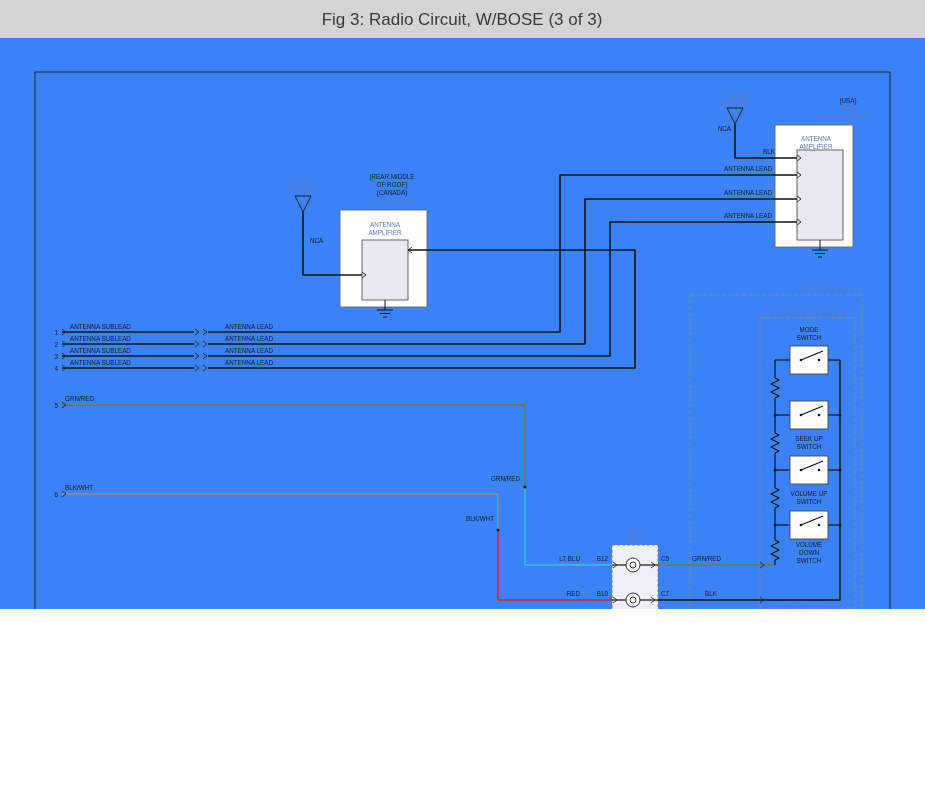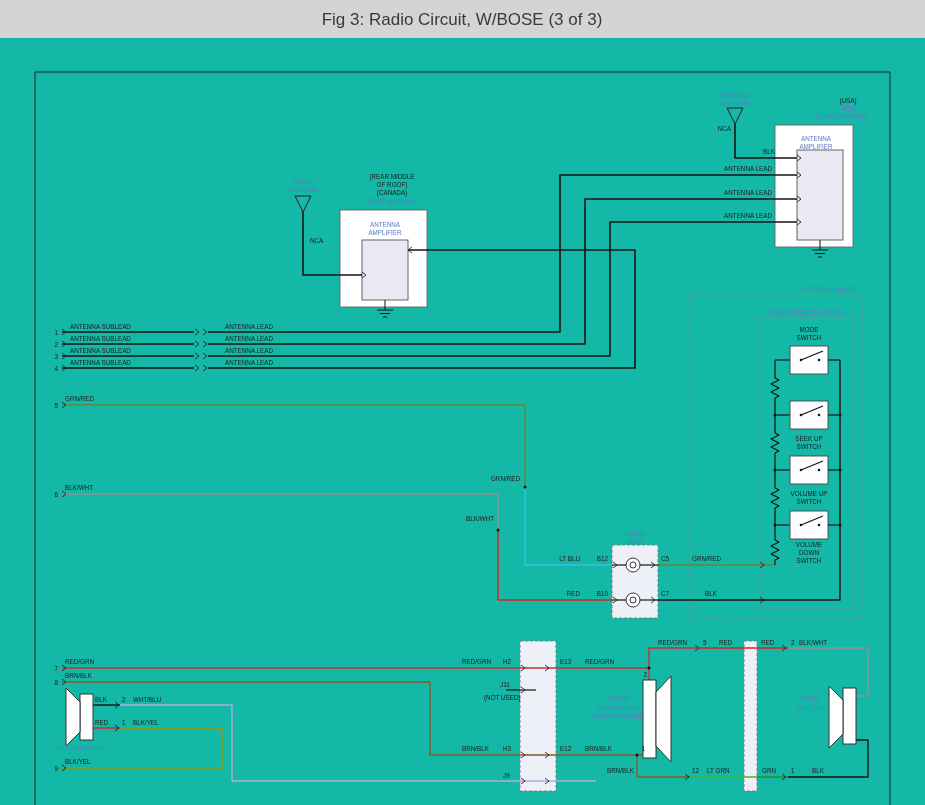--- a/index.html
+++ b/index.html
@@ -1,16 +1,16 @@
 <!DOCTYPE html>
 <html><head>
 <meta charset="utf-8">
 <style>
   html,body { margin:0; padding:0; background:#ffffff; }
-  #stage { position:relative; width:925px; height:805px; background:#14b8a6; overflow:hidden; }
+  #stage { position:relative; width:925px; height:609px; background:#3b82f6; overflow:hidden; }
   svg { display:block; }
   .hdr  { font-family:"Liberation Sans",sans-serif; font-size:17px; fill:#3a3a3a; }
   .lbl  { font-family:"Liberation Sans",sans-serif; font-size:6.3px; fill:#1c1c1c; }
   .blu  { font-family:"Liberation Sans",sans-serif; font-size:6.3px; fill:#5b7cc0; }
   .num  { font-family:"Liberation Sans",sans-serif; font-size:6.3px; fill:#1c1c1c; }
   .wire { fill:none; stroke-width:1.4; stroke-linejoin:round; }
   .thick{ fill:none; stroke:#141414; stroke-width:1.6; stroke-linejoin:round; }
   .blkln{ fill:none; stroke:#141414; stroke-width:1.2; stroke-linejoin:round; }
   .box  { fill:#ffffff; stroke:#666; stroke-width:0.9; }
   .inner{ fill:#e9e9f4; stroke:#555; stroke-width:0.9; }

